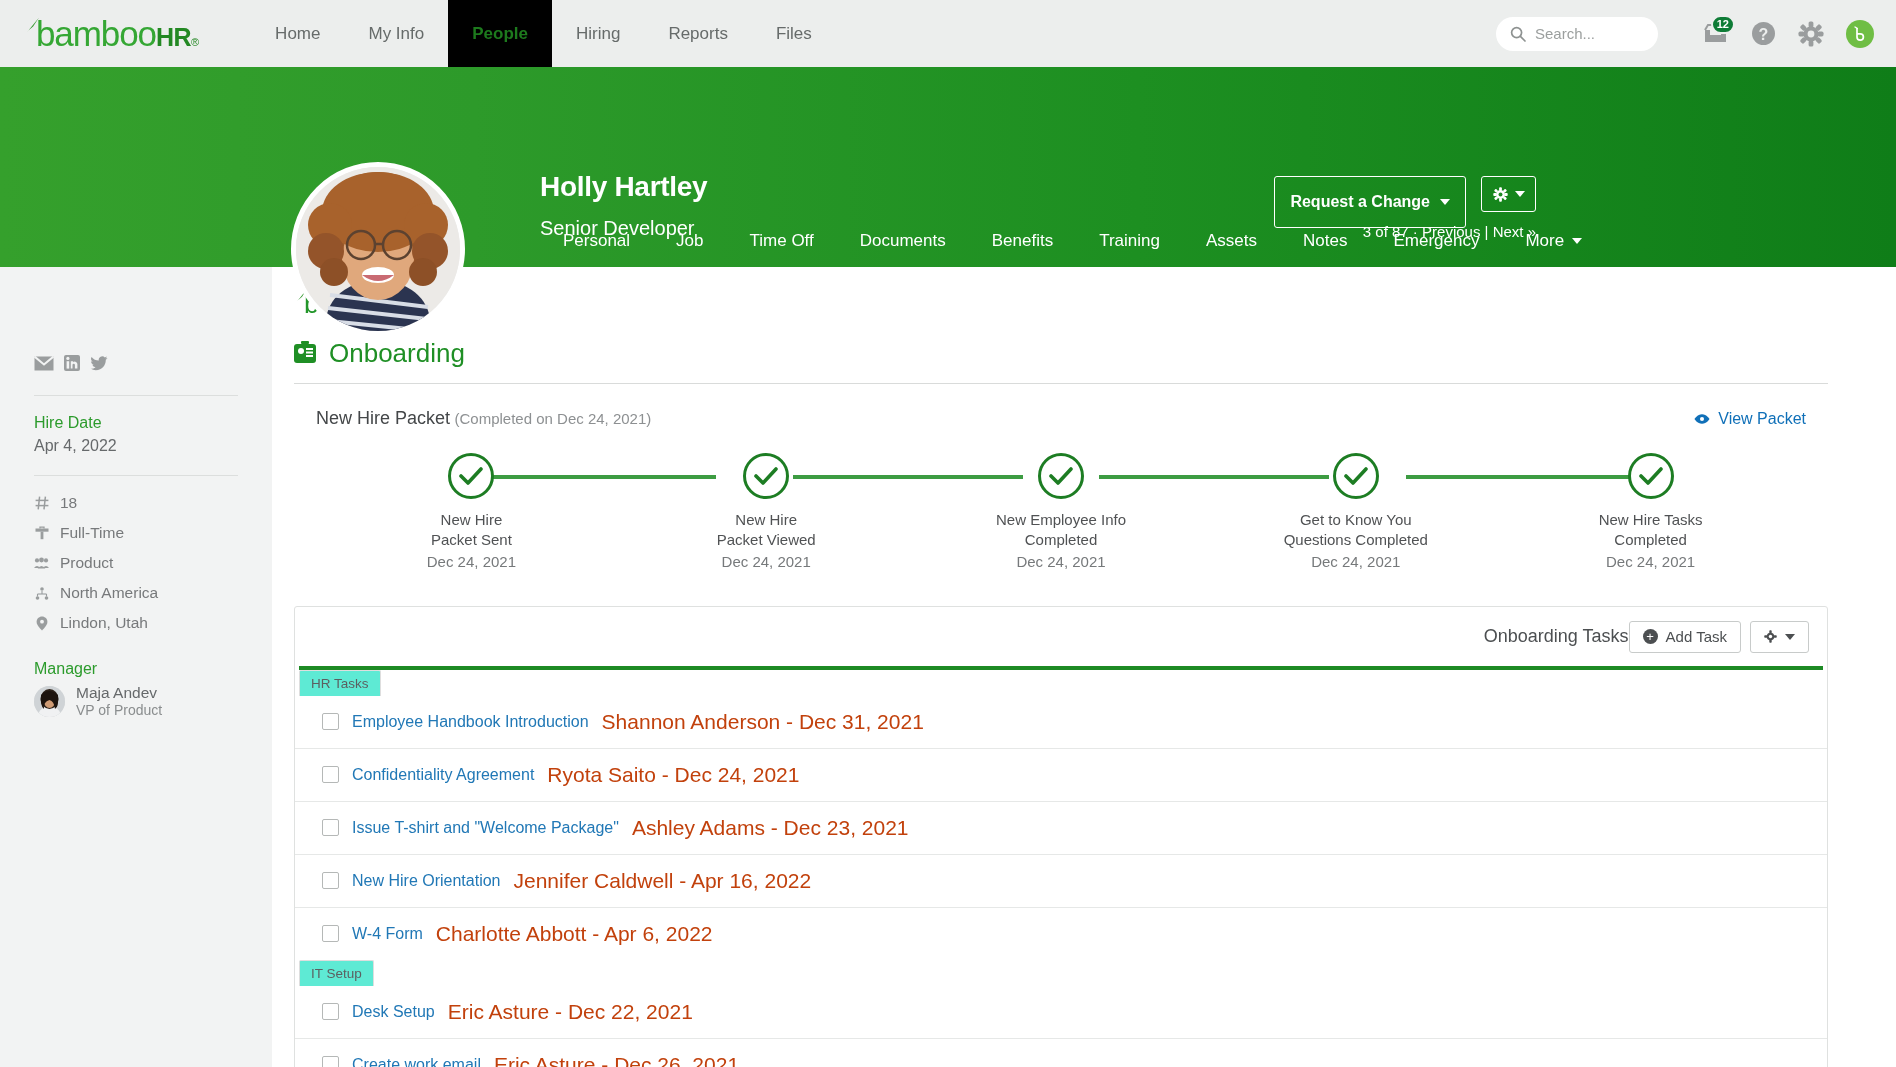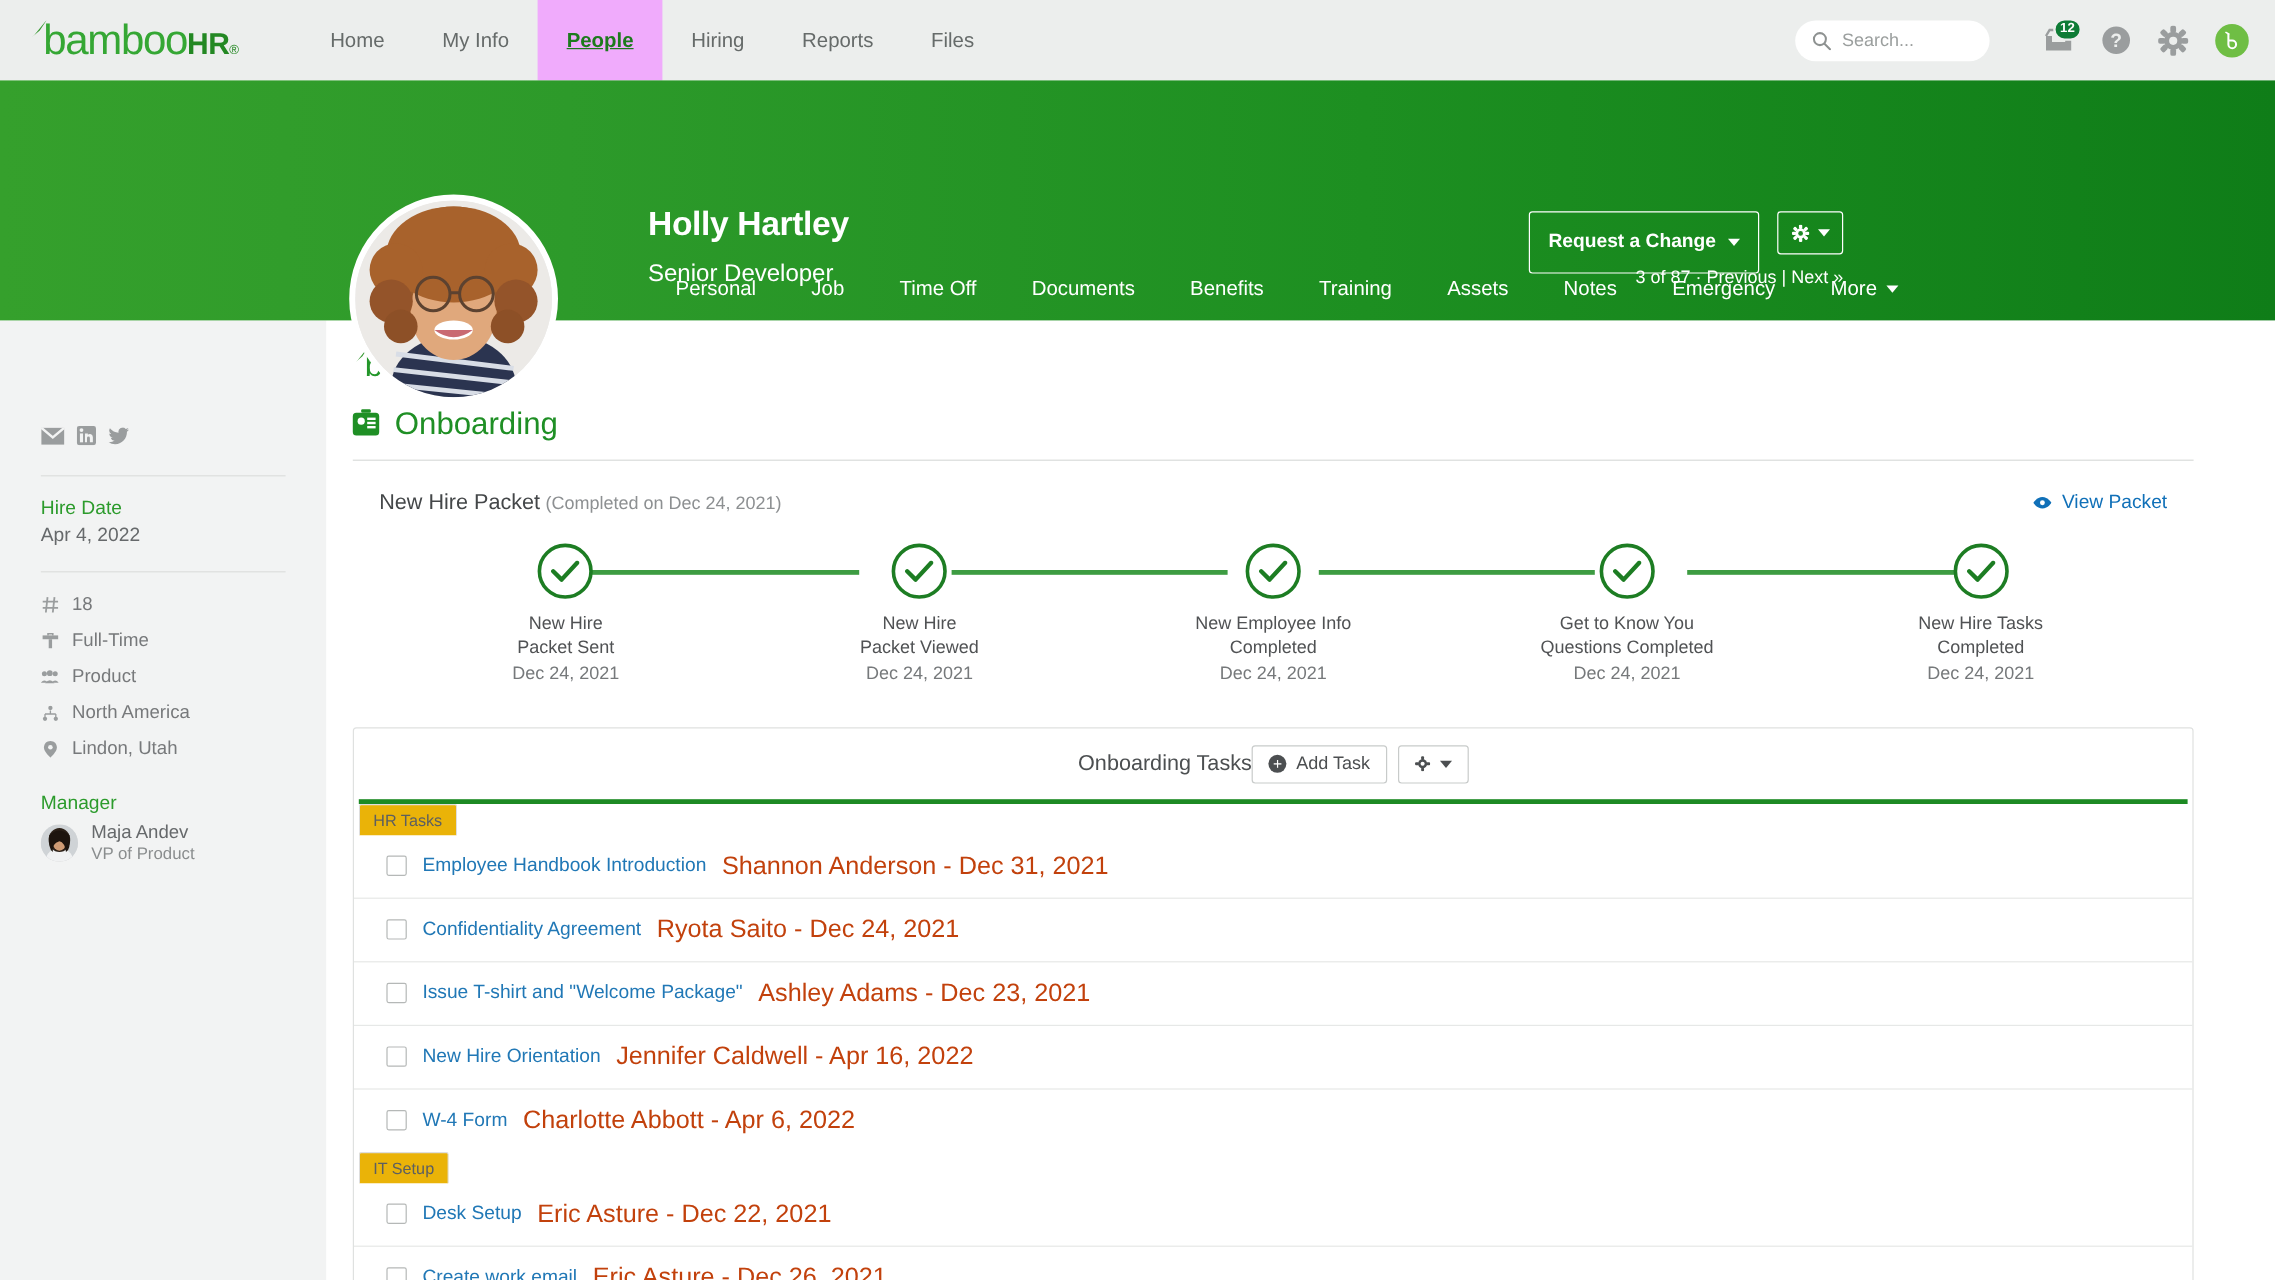--- a/index.html
+++ b/index.html
@@ -27,21 +27,21 @@
   }
   .logo .bamboo { font-size: 35px; color: #35a734; letter-spacing: -1.1px; font-weight: 400; }
   .logo .hr { font-size: 25px; color: #238823; font-weight: 700; letter-spacing: -.5px; }
   .logo .reg { font-size: 11px; color: #238823; vertical-align: super; }
 
   .navitems { display: flex; height: 67px; align-items: stretch; }
   .navitem {
     display: flex; align-items: center; padding: 0 24px;
     font-size: 17px; color: #666b6a; cursor: pointer; white-space: nowrap;
   }
-  .navitem.active { background: #f0abfc; color: #1d7a1d; font-weight: 700; text-decoration: underline; }
+  .navitem.active { background: #000000; color: #1d7a1d; font-weight: 700; }
 
   .topright {
     position: absolute; right: 22px; top: 0; height: 67px;
     display: flex; align-items: center; gap: 0; justify-content: center;
   }
   .searchbox {
     width: 162px; height: 34px; background: #fff; border-radius: 17px;
     display: flex; align-items: center; padding: 0 14px; gap: 9px; margin-right: 26px;
   }
   .searchbox .ph { font-size: 15px; color: #9b9f9e; }
@@ -158,32 +158,32 @@
   .circle {
     width: 46px; height: 46px; border-radius: 50%; border: 3px solid #1d7d23; background: #fff;
     display: flex; align-items: center; justify-content: center; z-index: 2;
   }
   .check { width: 24px; height: 18px; }
   .connector { position: absolute; top: 22px; height: 4px; background: #3d9c42; z-index: 1; }
   .step-label { font-size: 15px; color: #505254; text-align: center; margin-top: 11px; line-height: 1.35; }
   .step-date { font-size: 15px; color: #76797b; margin-top: 2px; }
 
   .tasks-panel { border: 1px solid #dfe1e0; border-radius: 3px; }
-  .tasks-head { display: flex; align-items: center; justify-content: center; padding: 14px 18px 13px 18px; }
+  .tasks-head { display: flex; align-items: center; justify-content: flex-end; padding: 14px 18px 13px 18px; }
   .tasks-head h3 { font-size: 18px; color: #4c4f51; font-weight: 400; }
   .head-actions { display: flex; gap: 9px; }
   .btn {
     border: 1px solid #c8cbca; border-radius: 3px; background: #fff; height: 32px;
     display: flex; align-items: center; gap: 8px; padding: 0 13px; font-size: 15px; color: #4c4f51; cursor: pointer;
   }
   .plus-ico { width: 15px; height: 15px; border-radius: 50%; background: #4c4f51; color:#fff; font-size: 13px; display:flex; align-items:center; justify-content:center; line-height:1; }
   .grn-bar { height: 4px; background: #1d8a24; margin: 0 4px; }
 
   .group-tag {
-    display: inline-block; background: #eab308; border: 1px solid #dedede; border-bottom: none;
+    display: inline-block; background: #5eead4; border: 1px solid #dedede; border-bottom: none;
     font-size: 13.5px; color: #5c5f61; padding: 5px 11px 5px 11px; margin-left: 4px; border-radius: 2px 2px 0 0;
   }
   .task-row {
     display: flex; align-items: center; gap: 13px; padding: 14px 18px 14px 27px;
     border-bottom: 1px solid #e6e8e7; font-size: 16px;
   }
   .task-row:last-child { border-bottom: none; }
   .cbx { width: 17px; height: 17px; border: 1px solid #b5b8b7; border-radius: 2px; background: #fff; flex: 0 0 17px; cursor: pointer; }
   .task-link { color: #2178b6; cursor: pointer; }
   .task-meta { color: #c2410c; font-size: 21px; }

